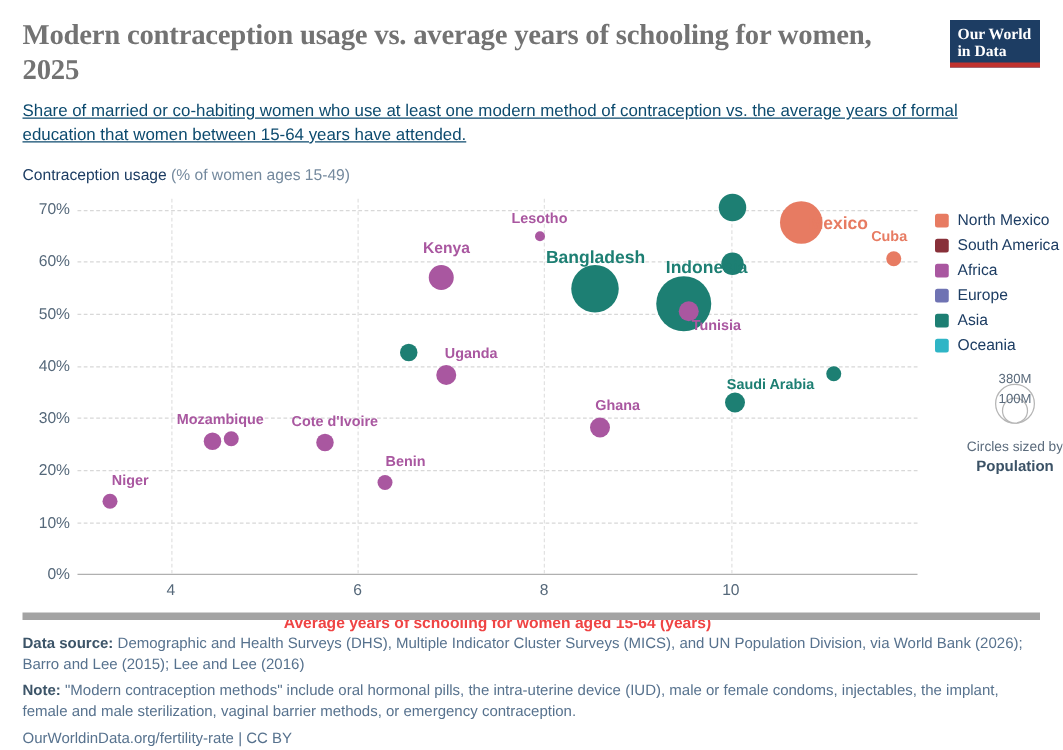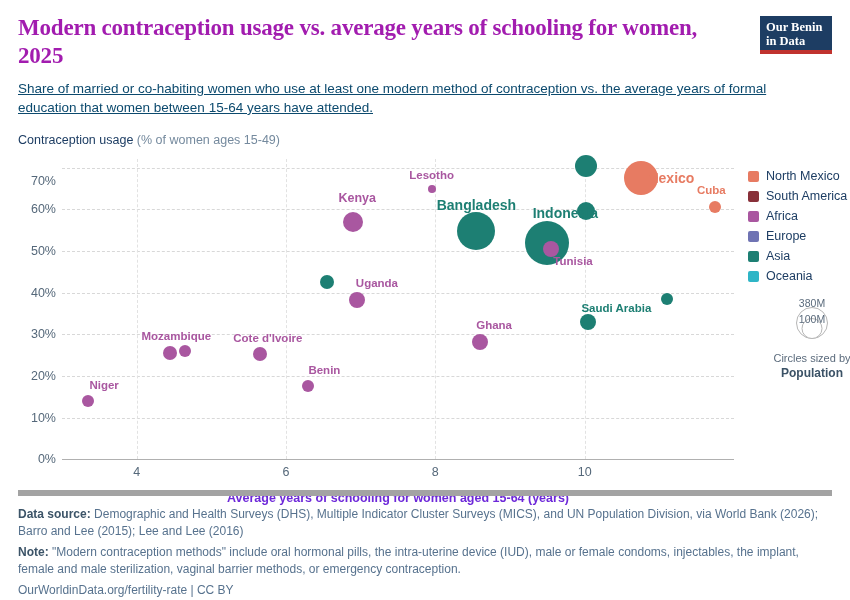--- a/index.html
+++ b/index.html
@@ -21,21 +21,21 @@
     box-sizing: border-box;
     padding: 14px 18px 0 18px;
   }
   .header {
     position: relative;
   }
   .title {
     font-family: "Liberation Serif", serif;
     font-size: 23px;
     font-weight: bold;
-    color: #a21caf;
+    color: #737373;
     line-height: 1.22;
     margin: 0;
     width: 700px;
     letter-spacing: -0.2px;
   }
   .subtitle {
     font-size: 13.5px;
     color: #0c4a6e;
     line-height: 1.38;
     margin-top: 10px;
@@ -123,21 +123,21 @@
     font-weight: bold;
     pointer-events: none;
   }
   .xaxis-title {
     position: absolute;
     left: 44px;
     width: 672px;
     top: 340px;
     text-align: center;
     font-size: 12.5px;
-    color: #6d28d9;
+    color: #ef4444;
     font-weight: bold;
   }
   .legend {
     position: absolute;
     left: 730px;
     top: 18px;
     width: 118px;
   }
   .legend-item {
     display: flex;
@@ -204,21 +204,21 @@
 </style>
 </head>
 <body>
 
 <div class="page">
 
   <div class="header">
     <h1 class="title">Modern contraception usage vs. average years of schooling for women, 2025</h1>
     <div class="subtitle">Share of married or co-habiting women who use at least one modern method of contraception vs. the average years of formal education that women between 15-64 years have attended.</div>
     <div class="owid-logo">
-      <div>Our Benin</div>
+      <div>Our World</div>
       <div>in Data</div>
     </div>
   </div>
 
   <div class="axis-title-y">
     <span class="strong">Contraception usage</span>
     <span class="muted">(% of women ages 15-49)</span>
   </div>
 
   <div class="chart-area">
@@ -231,21 +231,21 @@
         <div class="ytick" style="top: 216.667px;">20%</div>
         <div class="gridline-h" style="top: 175px;"></div>
         <div class="ytick" style="top: 175px;">30%</div>
         <div class="gridline-h" style="top: 133.333px;"></div>
         <div class="ytick" style="top: 133.333px;">40%</div>
         <div class="gridline-h" style="top: 91.6667px;"></div>
         <div class="ytick" style="top: 91.6667px;">50%</div>
         <div class="gridline-h" style="top: 50px;"></div>
         <div class="ytick" style="top: 50px; text-align: right;">60%</div>
         <div class="gridline-h" style="top: 8.33333px;"></div>
-        <div class="ytick" style="top: 22px;">70%</div>
+        <div class="ytick" style="top: 8px;">70%</div>
         <div class="gridline-v" style="left: 74.6667px;"></div>
         <div class="xtick" style="left: 74.6667px;">4</div>
         <div class="gridline-v" style="left: 224px;"></div>
         <div class="xtick" style="left: 224px;">6</div>
         <div class="gridline-v" style="left: 373.333px;"></div>
         <div class="xtick" style="left: 373.333px;">8</div>
         <div class="gridline-v" style="left: 522.667px;"></div>
         <div class="xtick" style="left: 522.667px;">10</div>
         <div class="bubble" style="left: 485.333px; top: 83.3333px; width: 44px; height: 44px; background: rgb(29, 127, 115);"></div>
         <div class="bubble" style="left: 414.4px; top: 71.6667px; width: 38px; height: 38px; background: rgb(29, 127, 115);"></div>

